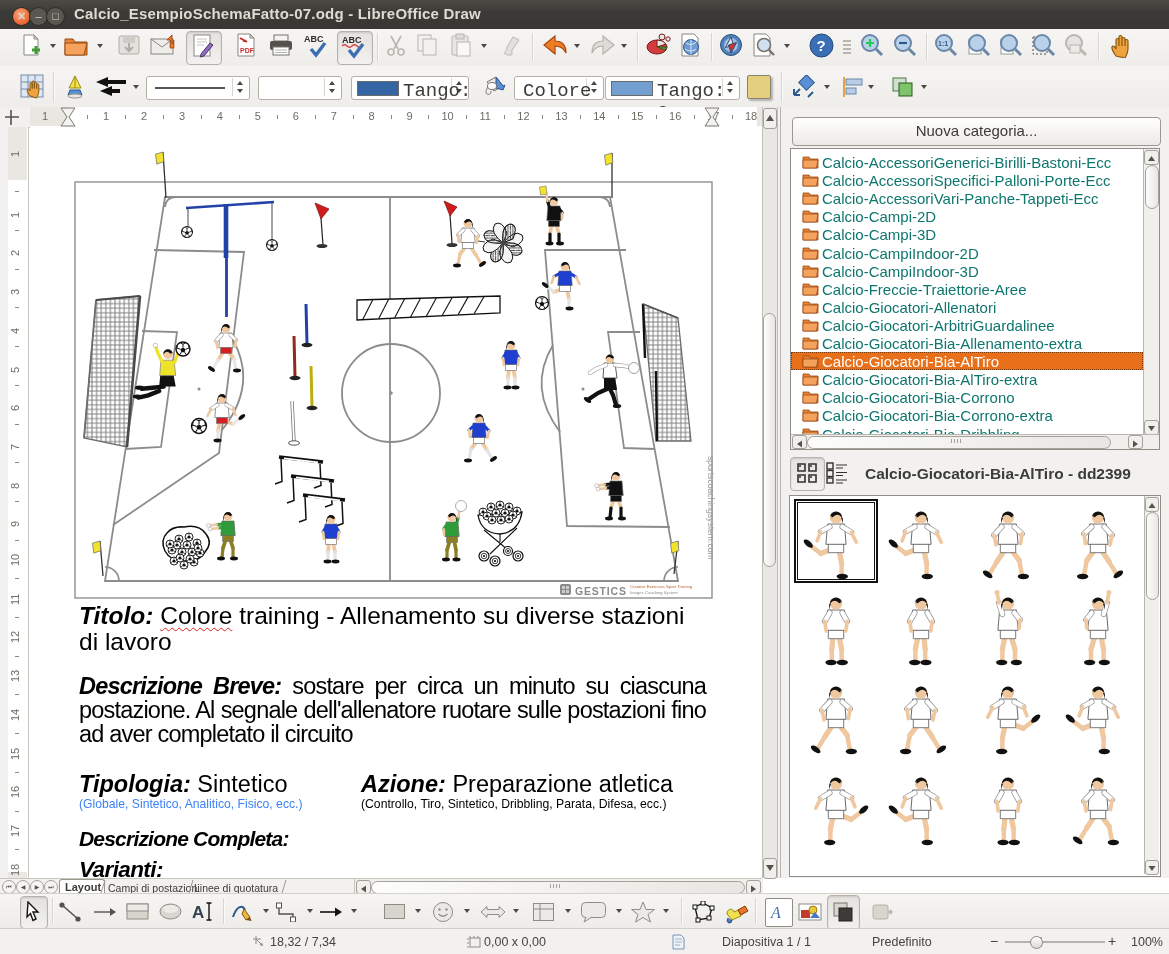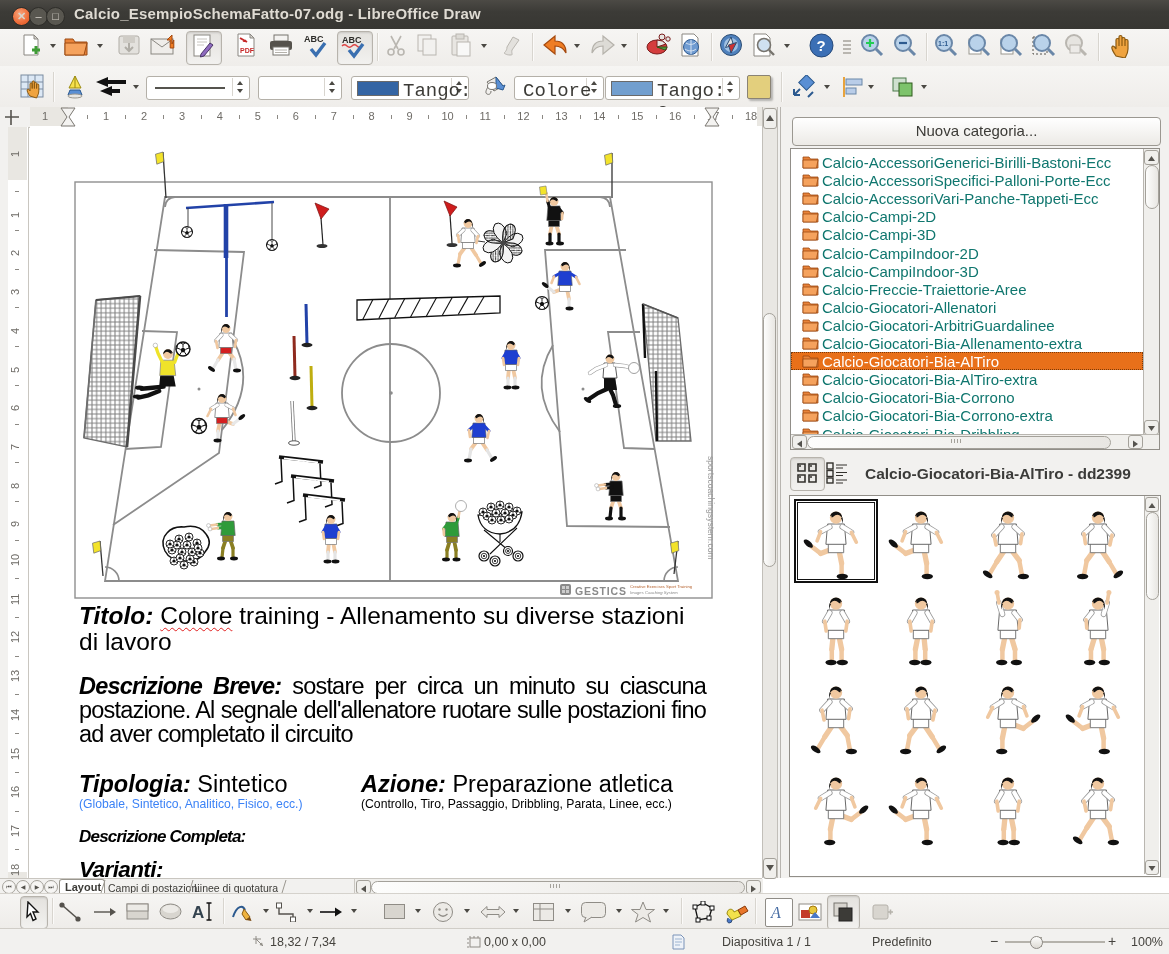--- a/index.html
+++ b/index.html
@@ -913,22 +913,22 @@
       <text x="575" y="594.5" font-size="10.5" font-weight="bold" fill="#8a8a8a" letter-spacing="0.8">GESTICS</text>
       <text x="630" y="588" font-size="4.2" fill="#b45f2a">Creative Exercises Sport Training</text>
       <text x="630" y="594" font-size="4.2" font-style="italic" fill="#8a8a8a">Images Coaching System</text>
       <text transform="translate(708,456) rotate(90)" font-size="8.6" fill="#9a9a9a">sportscoachingsystem.com</text>
     </svg>
     <div class="abs" style="left:49px;top:476px;width:680px;font-size:24.5px;line-height:26px;color:#000"><b><i>Titolo:</i></b> <span style="text-decoration:underline;text-decoration-style:wavy;text-decoration-color:#e02020;text-decoration-thickness:1px;text-underline-offset:3px">Colore</span> training - Allenamento su diverse stazioni<br>di lavoro</div>
     <div class="abs" style="left:49px;top:547px;width:627px;font-size:23.5px;letter-spacing:-0.8px;line-height:24.1px;text-align:justify;color:#000"><b><i>Descrizione&nbsp;Breve:</i></b> sostare per circa un minuto su ciascuna postazione. Al segnale dell'allenatore ruotare sulle postazioni fino ad aver completato il circuito</div>
     <div class="abs" style="left:331px;top:644px;font-size:23.5px;color:#000"><b><i>Azione:</i></b> Preparazione atletica</div>
     <div class="abs" style="left:49px;top:644px;font-size:23.5px;color:#000"><b><i>Tipologia:</i></b> Sintetico</div>
     <div class="abs" style="left:49px;top:670px;font-size:12.2px;color:#3b82f6">(Globale, Sintetico, Analitico, Fisico, ecc.)</div>
-    <div class="abs" style="left:331px;top:670px;font-size:12.2px;color:#000">(Controllo, Tiro, Passaggio, Dribbling, Parata, Linee, ecc.)</div>
-    <div class="abs" style="left:49px;top:700px;font-size:17px;letter-spacing:-0.8px;color:#000"><b><i>Descrizione Completa:</i></b></div>
+    <div class="abs" style="left:331px;top:670px;font-size:12.2px;color:#000">(Controllo, Tiro, Sintetico, Dribbling, Parata, Difesa, ecc.)</div>
+    <div class="abs" style="left:49px;top:700px;font-size:21px;letter-spacing:-0.8px;color:#000"><b><i>Descrizione Completa:</i></b></div>
     <div class="abs" style="left:49px;top:730px;font-size:22.5px;letter-spacing:-0.6px;color:#000"><b><i>Varianti:</i></b></div>
   </div>
 <div class="abs" style="z-index:6;left:762px;top:107px;width:14px;height:771px;background:#e9e7e3;border-left:1px solid #c2bfb9;border-right:1px solid #c2bfb9"></div>
 <div class="sbbtn abs" style="z-index:6;left:763px;top:108px;width:12px;height:19px"><svg width="12" height="19">
       <path d="M6 6 L10 12 L2 12 Z" fill="#55534e"></path>
     </svg></div>
 <div class="sbbtn abs" style="z-index:6;left:763px;top:858px;width:12px;height:19px"><svg width="12" height="19">
       <path d="M6 12 L10 6 L2 6 Z" fill="#55534e"></path>
     </svg></div>
 <div class="sbthumb abs" style="z-index:6;left:763px;top:313px;width:11px;height:252px"></div>

